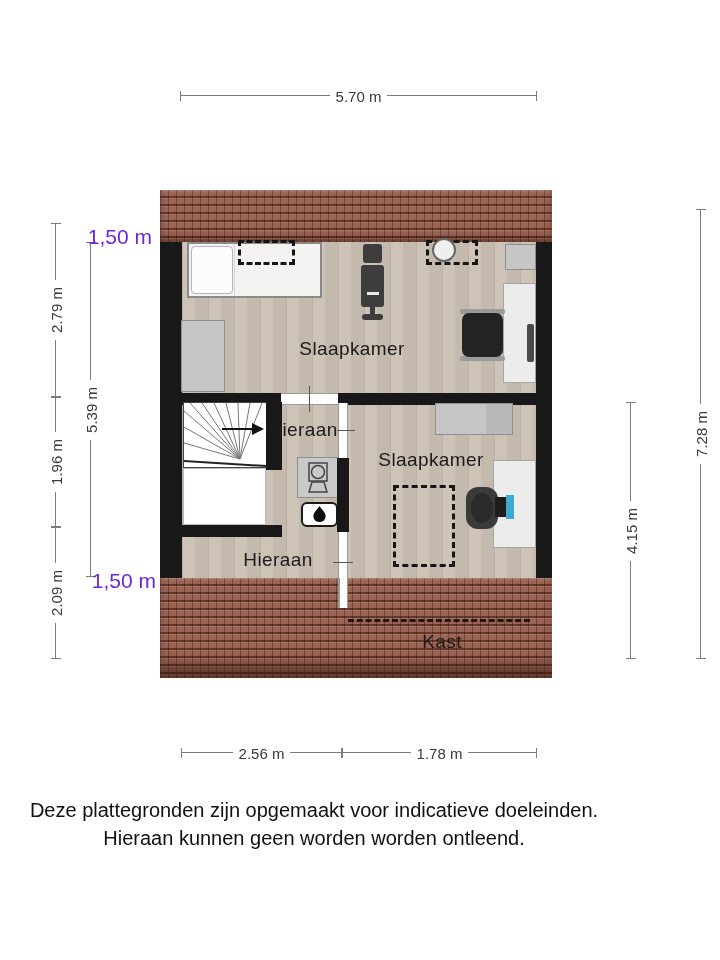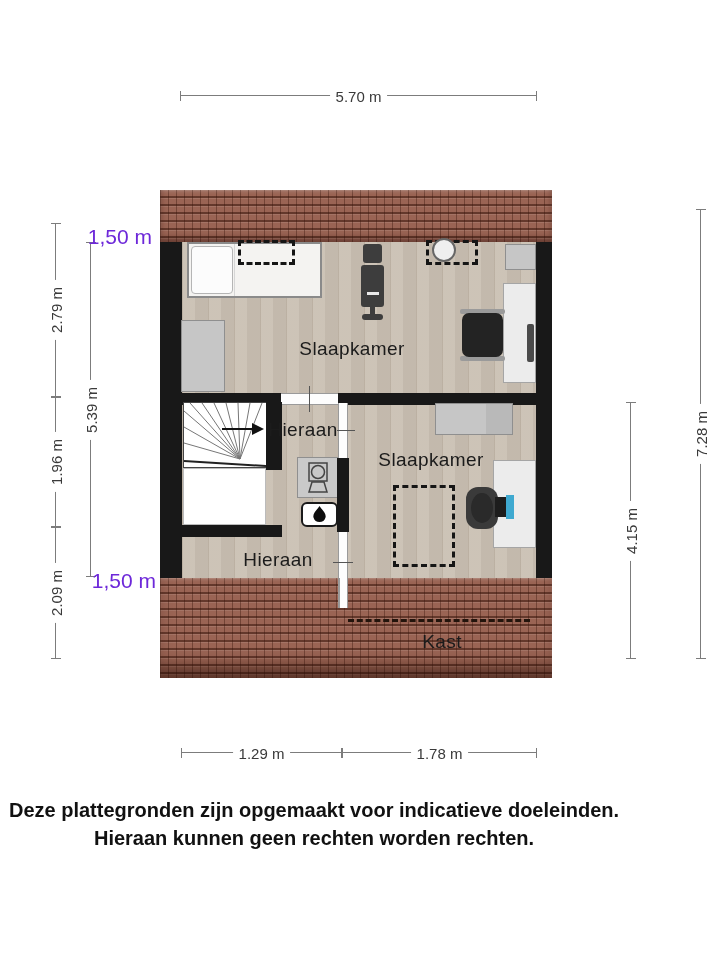--- a/index.html
+++ b/index.html
@@ -52,21 +52,21 @@
   .dim-label-v{
     position:absolute;left:0;top:50%;transform:translate(-50%,-50%) rotate(-90deg);
     background:#ffffff;padding:0 7px;font-size:15px;color:#3a3a3a;white-space:nowrap;
   }
   .roof-height-label{
     position:absolute;font-size:21px;color:#6d28d9;white-space:nowrap;transform:translate(-100%,-50%);
   }
   
   .disclaimer{
     position:absolute;left:0;top:796px;width:628px;text-align:center;
-    font-size:20px;font-weight:bold;color:#111;line-height:28px;
+    font-size:20px;font-weight:normal;color:#111;line-height:28px;
   }
 </style>
 </head>
 <body>
 
 <div class="canvas">
 
   <div class="abs" style="left:160px;top:190px;width:392px;height:488px;">
 
     <div class="abs roof" style="left:0;top:0;width:392px;height:52px;"></div>
@@ -194,27 +194,27 @@
   </div>
 
   <div class="vdim" style="left:630px;top:402px;height:257px;">
     <span class="dim-label-v">4.15 m</span>
   </div>
   <div class="vdim" style="left:700px;top:209px;height:450px;">
     <span class="dim-label-v">7.28 m</span>
   </div>
 
   <div class="hdim" style="left:181px;top:752px;width:161px;">
-    <span class="dim-label">1.29 m</span>
+    <span class="dim-label">2.56 m</span>
   </div>
   <div class="hdim" style="left:342px;top:752px;width:195px;">
     <span class="dim-label">1.78 m</span>
   </div>
 
   <div class="roof-height-label" style="left:152px;top:237px;">1,50 m</div>
   <div class="roof-height-label" style="left:156px;top:581px;">1,50 m</div>
 
   <div class="disclaimer">
     <div>Deze plattegronden zijn opgemaakt voor indicatieve doeleinden.</div>
-    <div>Hieraan kunnen geen rechten worden rechten.</div>
+    <div>Hieraan kunnen geen worden worden ontleend.</div>
   </div>
 
 </div>
 
 </body></html>

